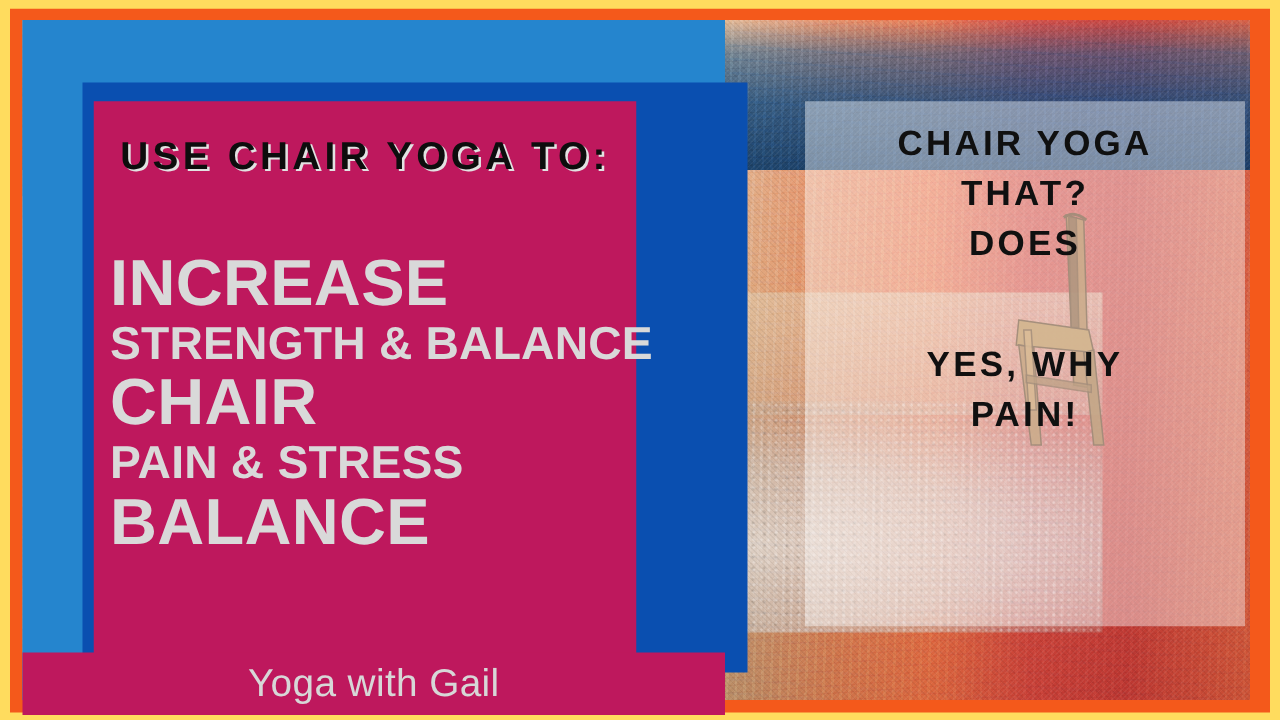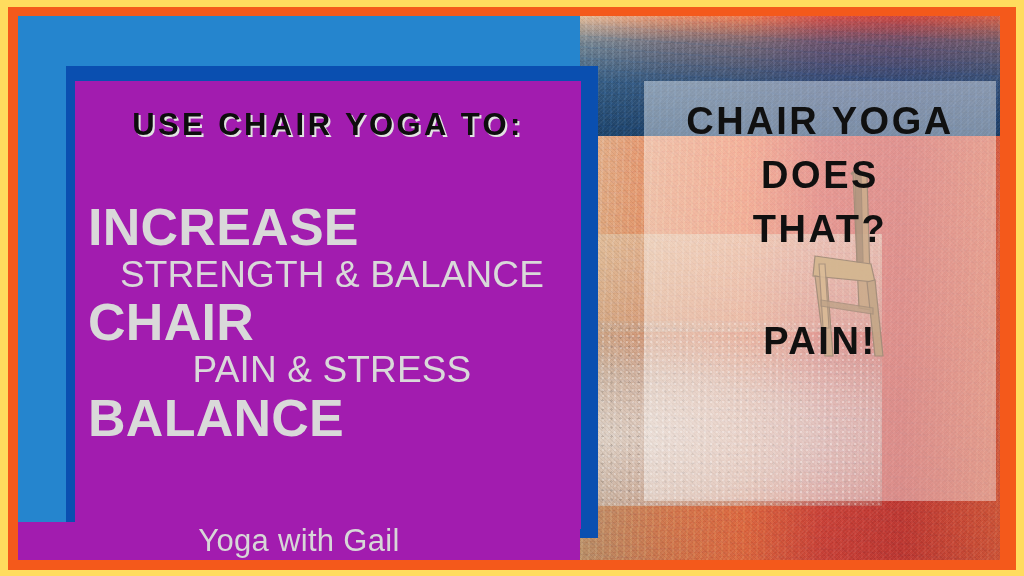--- a/index.html
+++ b/index.html
@@ -135,45 +135,45 @@
   
   .right-copy{
     position:absolute;
     left:644px;top:95px;width:352px;
     text-align:center;
     color:#101010;
     font-weight:700;
     letter-spacing:.16em;
     line-height:1.42;
   }
-  .rc-line{font-size:38px;white-space:nowrap;}
+  .rc-line{font-size:28px;white-space:nowrap;}
   .rc-gap{height:58px;}
 
   
   .blue-card{
     position:absolute;
     left:18px;top:16px;width:562px;height:544px;
     background:#2585ce;
   }
   .blue-inner{
     position:absolute;
     left:48px;top:50px;width:532px;height:472px;
     background:#0a4fb0;
   }
   .red-card{
     position:absolute;
-    left:57px;top:65px;width:506px;height:448px;
-    background:#a21caf;
+    left:57px;top:65px;width:434px;height:448px;
+    background:#be185d;
   }
 
   
   .brand-bar{
     position:absolute;
-    left:18px;top:522px;width:562px;height:38px;
-    background:#a21caf;
+    left:18px;top:522px;width:562px;height:50px;
+    background:#be185d;
     display:flex;align-items:center;justify-content:center;
   }
   .brand-text{
     color:#d7d7d7;
     font-size:31px;
     font-weight:400;
     letter-spacing:.01em;
   }
 
   
@@ -192,24 +192,23 @@
     position:absolute;
     left:13px;top:120px;width:488px;
     color:#d9d9d9;
   }
   .b-big{
     font-size:52px;font-weight:800;line-height:1.02;
     letter-spacing:.005em;
     margin-bottom:1px;
   }
   .b-sub{
-    font-size:37px;font-weight:400;line-height:1.06;
+    font-size:37px;font-weight:700;line-height:1.06;
     letter-spacing:.004em;
     margin-bottom:2px;
-    text-align:center;
   }
 </style>
 </head>
 <body>
 
 <div id="poster">
 
   <div class="frame-orange"></div>
 
   <div class="artwork">
@@ -237,23 +236,24 @@
       <path d="M80 14 L86 14 L88 102 L82 102 Z" fill="#6f4520" opacity=".8"></path>
       <path d="M46 140 L98 148 L98 154 L46 146 Z" fill="#8d5e2c" opacity=".8"></path>
     </g>
     <path d="M76 14 Q84 8 94 16" fill="none" stroke="#5d3a18" stroke-width="2.4"></path>
   </svg>
 
   <div class="overlay-panel"></div>
 
   <div class="right-copy">
     <div class="rc-line">CHAIR YOGA</div>
+    <div class="rc-line">THAT?</div>
     <div class="rc-line">DOES</div>
-    <div class="rc-line">THAT?</div>
     <div class="rc-gap"></div>
+    <div class="rc-line">YES, WHY</div>
     <div class="rc-line">PAIN!</div>
   </div>
 
   <div class="blue-card">
     <div class="blue-inner"></div>
 
     <div class="red-card">
       <div class="headline">USE CHAIR YOGA TO:</div>
 
       <div class="benefits">

